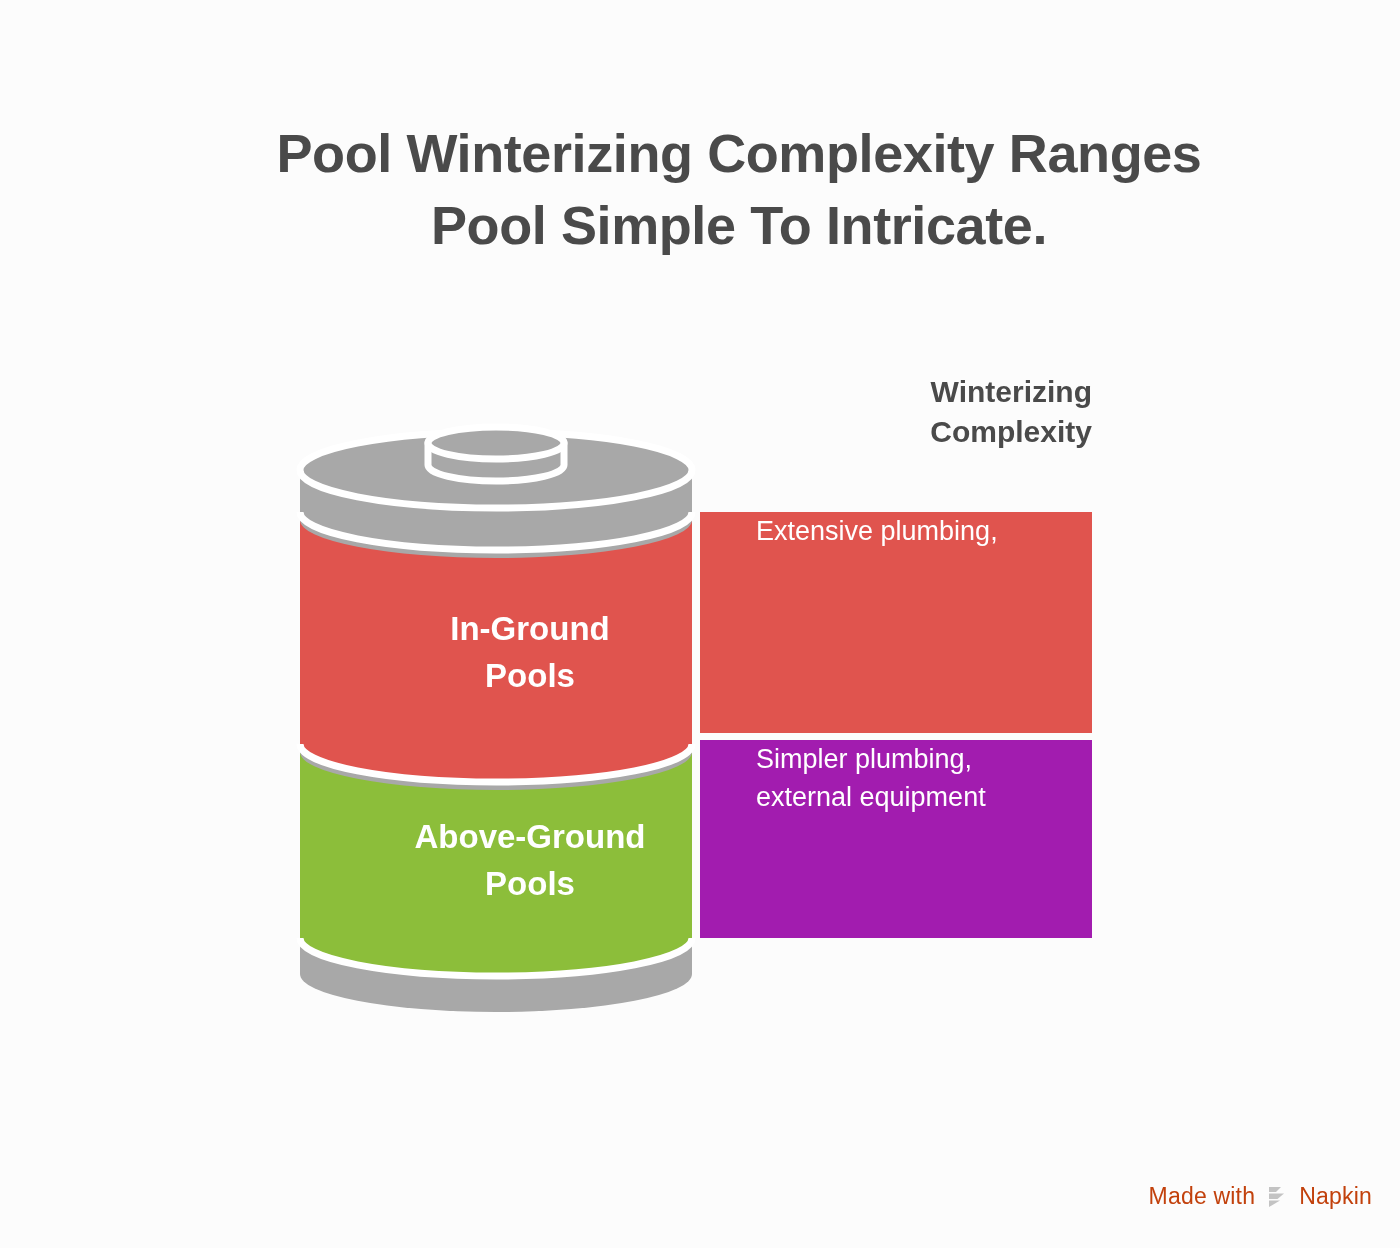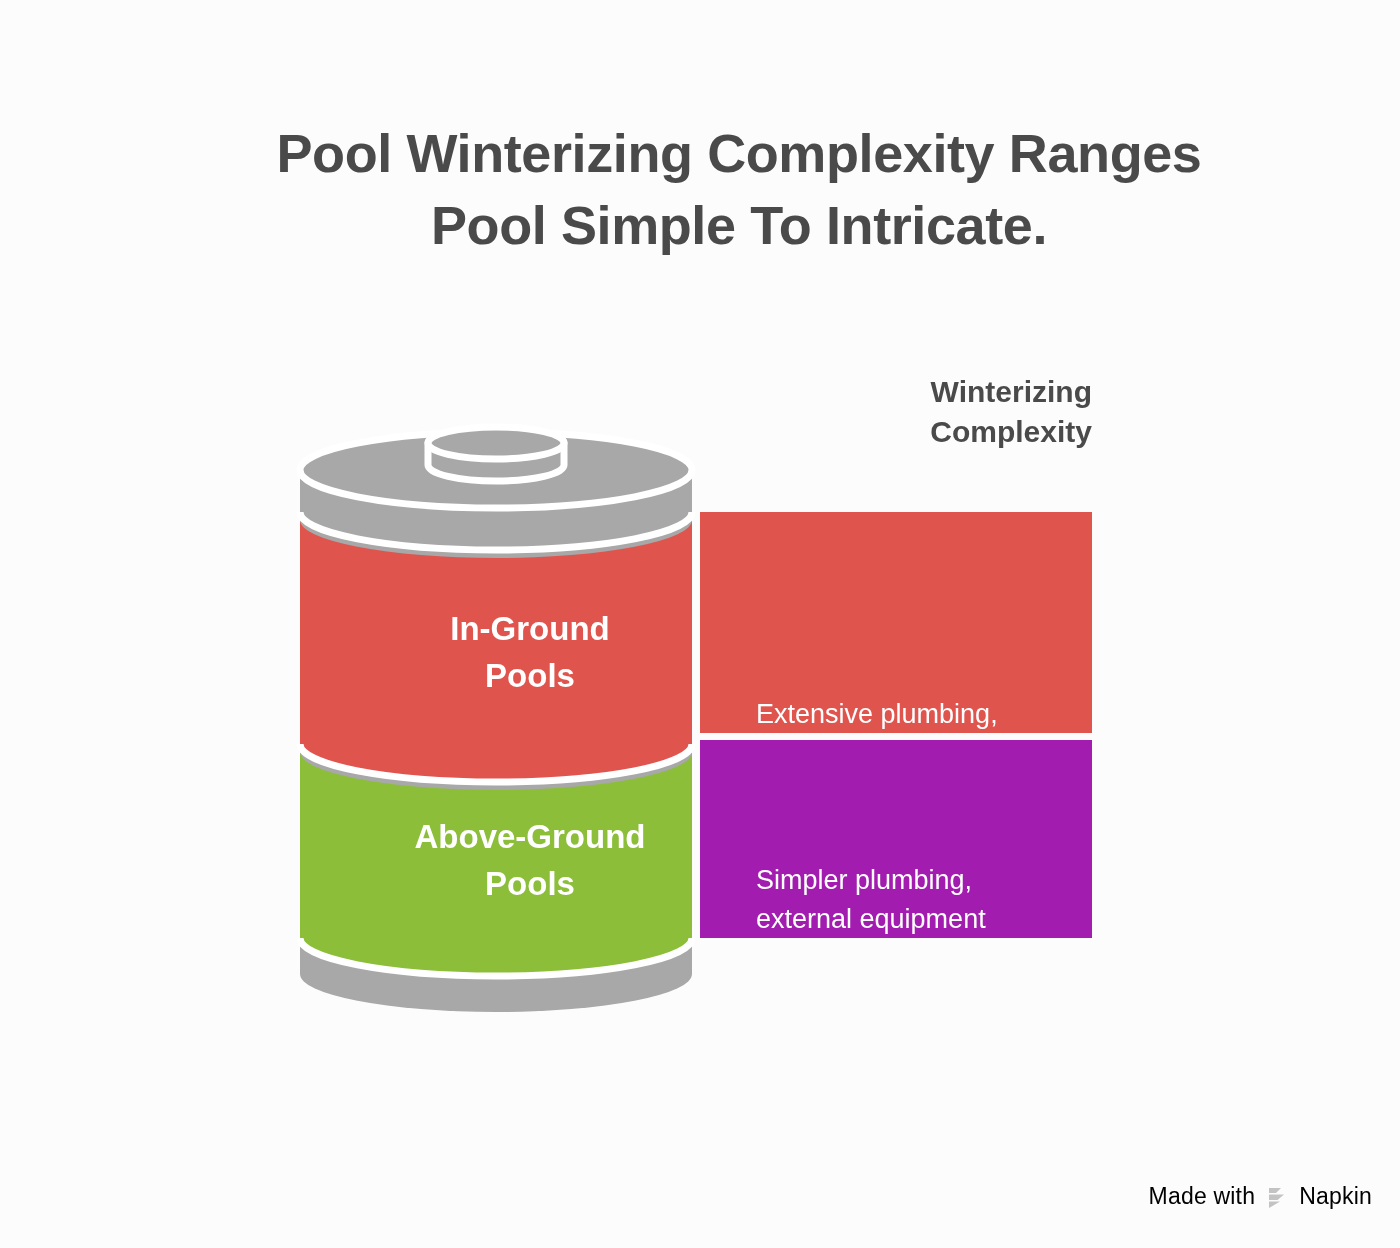--- a/index.html
+++ b/index.html
@@ -80,21 +80,21 @@
   }
   #cyl-label-red   { top: 606px; }
   #cyl-label-green { top: 814px; }
 
   
   .panel {
     position: absolute;
     left: 700px;
     width: 392px;
     display: flex;
-    align-items: flex-end;
+    align-items: flex-start;
     box-sizing: border-box;
     padding-left: 56px;
     padding-right: 18px;
   }
   .panel .txt {
     color: #FFFFFF;
     font-size: 27px;
     font-weight: normal;
     line-height: 1.42;
     text-align: left;
@@ -112,23 +112,23 @@
     height: 198px;
     background: #a21caf;
   }
 
   
   #watermark {
     position: absolute;
     right: 28px;
     bottom: 38px;
     display: flex;
-    align-items: center;
+    align-items: flex-start;
     gap: 9px;
-    color: #000000;
+    color: #c2410c;
     font-size: 23px;
     font-weight: normal;
     letter-spacing: 0.2px;
   }
   #watermark svg { display: block; }
 </style>
 </head>
 <body>
 
 <div id="stage">

